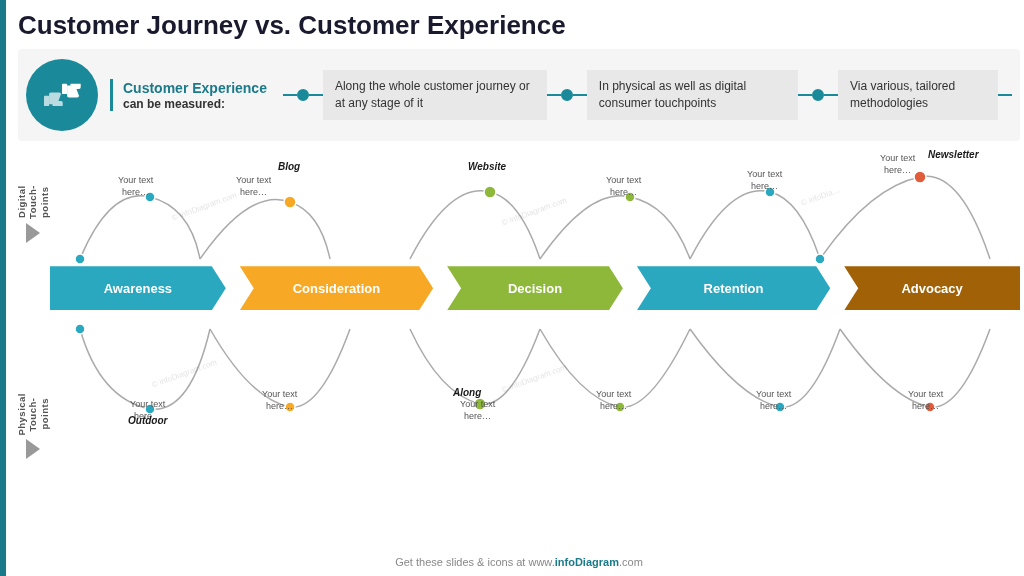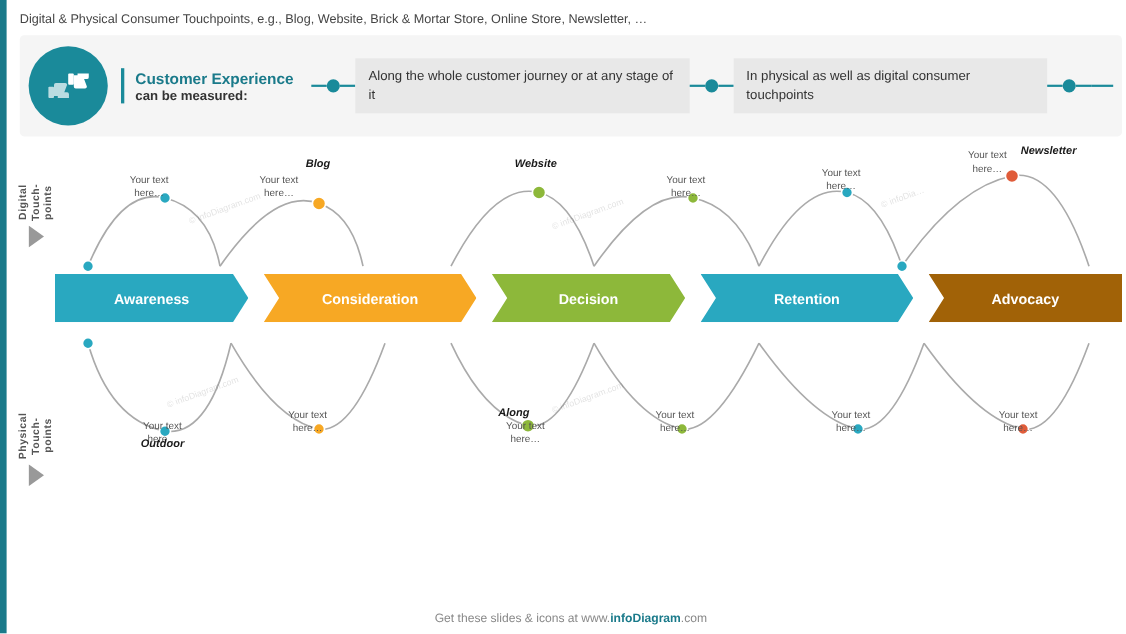--- a/index.html
+++ b/index.html
@@ -254,21 +254,21 @@
     }
   </style>
 </head>
 <body>
 
 <div class="left-bar"></div>
 
 <div class="main-content">
 
   <div class="header">
-    <div class="header-subtitle">Digital &amp; Physical Consumer Touchpoints, e.g., Blog, Website, Brick &amp; Mortar Store, Online Store, Newsletter, …</div>
+    <div class="header-title">Customer Journey vs. Customer Experience</div>
   </div>
 
   <div class="cx-section">
 
     <div class="cx-icon-circle">
       <svg viewBox="0 0 44 44">
 
         <g transform="translate(4,16) scale(0.85)">
           <rect x="0" y="8" width="6" height="12" rx="1" fill="rgba(255,255,255,0.7)"></rect>
           <path d="M6 18 L6 6 Q6 4 8 4 L18 4 Q20 4 20 6 L17 14 L20 14 Q22 14 22 16 L22 20 Q14 20 10 20 L10 18 Z" fill="rgba(255,255,255,0.7)"></path>
@@ -297,20 +297,21 @@
         <div class="cx-line"></div>
         <div class="cx-dot"></div>
         <div class="cx-line"></div>
       </div>
       <div class="cx-bullet-box">In physical as well as digital consumer touchpoints</div>
       <div class="cx-connector">
         <div class="cx-line"></div>
         <div class="cx-dot"></div>
         <div class="cx-line"></div>
       </div>
+      <div class="cx-bullet-box">Via various, tailored methodologies</div>
       <div style="width:20px;height:2px;background:#1a8a9a;margin-left:0;"></div>
     </div>
   </div>
 
   <div class="journey-section">
 
     <div class="side-label digital">
       <div class="side-label-text">Digital<br>Touch-<br>points</div>
       <div style="margin-top:4px;">
         <svg width="14" height="20" viewBox="0 0 14 20">

